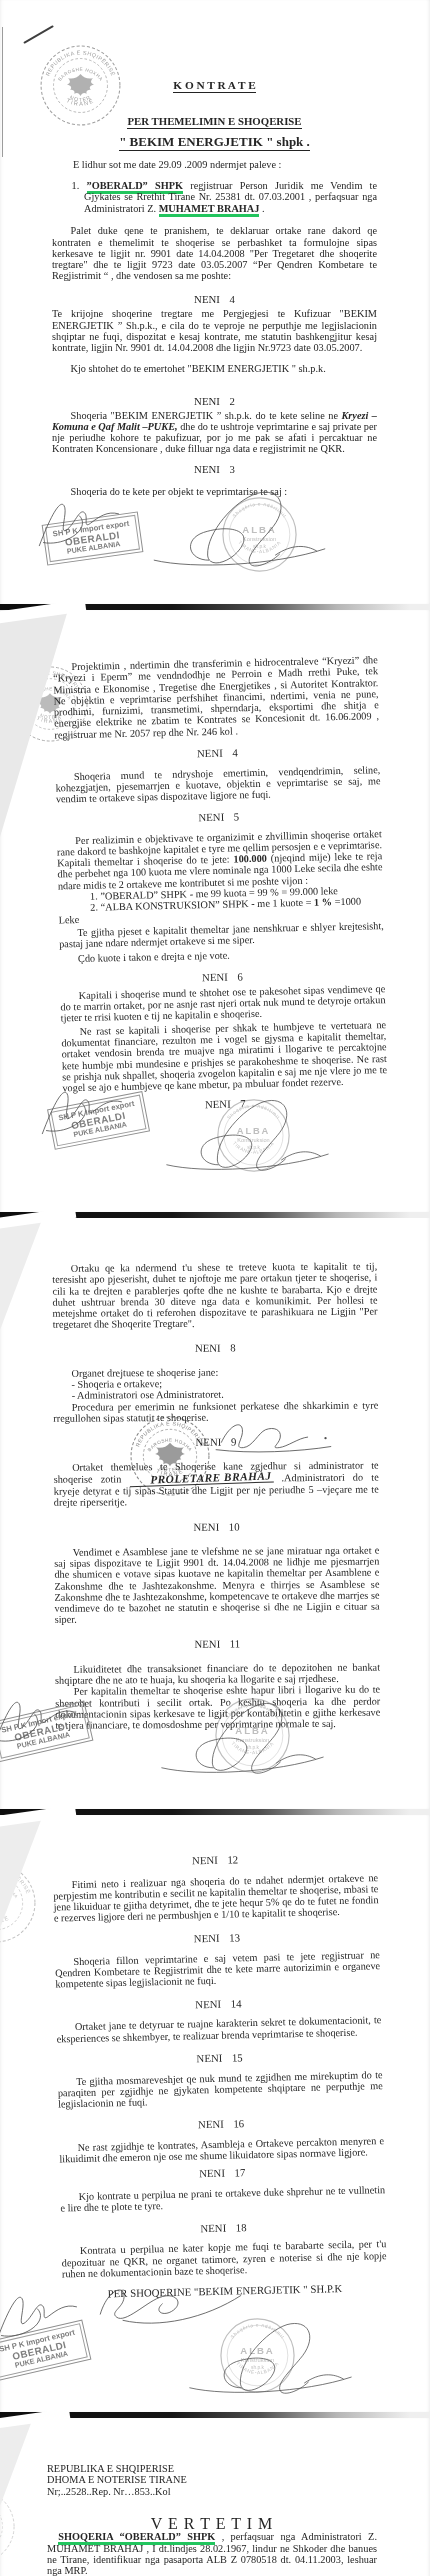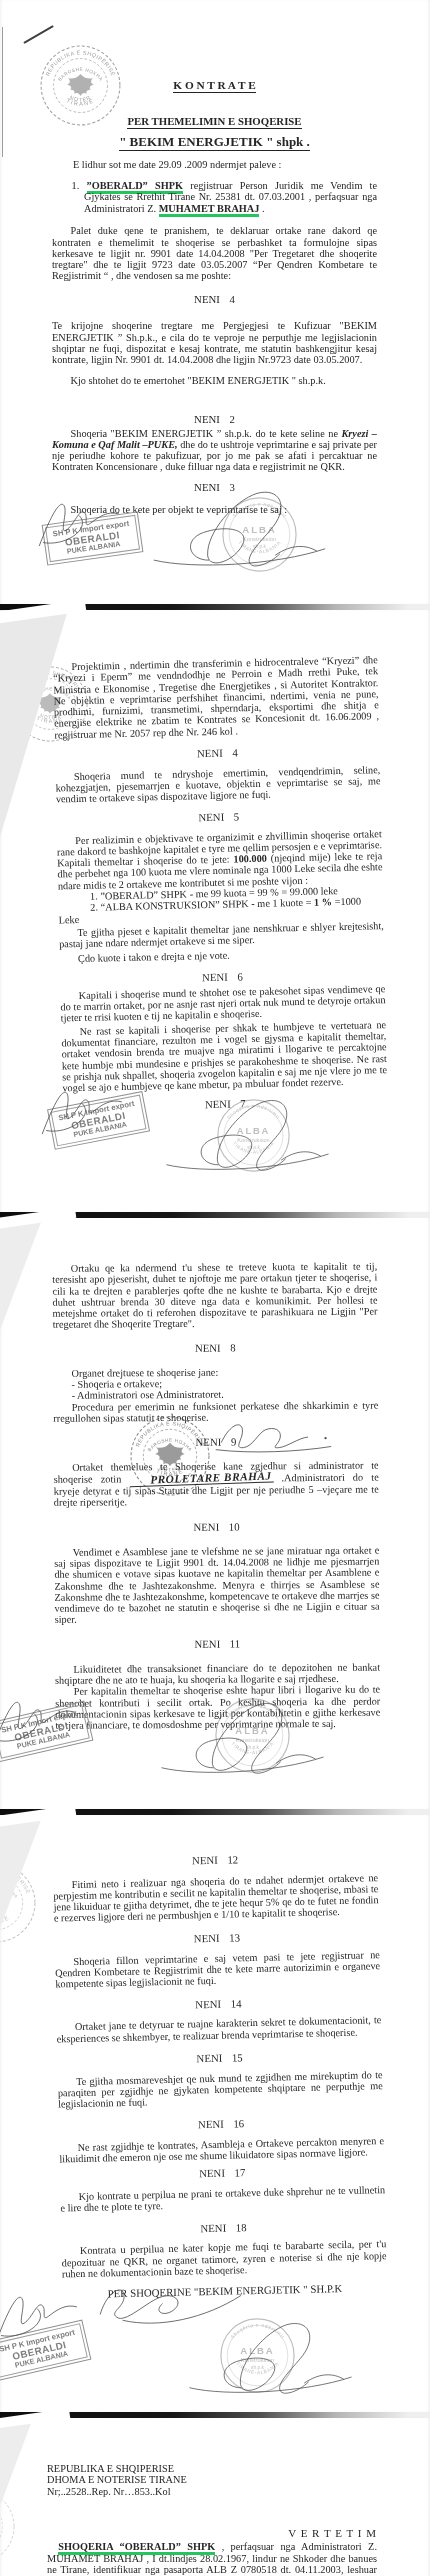--- a/index.html
+++ b/index.html
@@ -75,23 +75,23 @@
     </svg>
 
     <div class="content" style="padding-top:80px;">
       <p class="t1"><span>K O N T R A T E</span></p>
       <p class="t2" style="margin-top:25px;"><span>PER THEMELIMIN E SHOQERISE</span></p>
       <p class="t3" style="margin-top:8.2px;"><span>" BEKIM  ENERGJETIK " shpk .</span></p>
       <p style="margin-top:12.4px;margin-left:21px;"><span>E lidhur sot me date  29.09 .2009  ndermjet paleve :</span></p>
       <p style="margin-top:9.3px;padding-left:32px;text-indent:-12.4px;"><span>1. </span><span class="bu">”OBERALD” SHPK</span><span> regjistruar Person Juridik me Vendim te Gjykates se Rrethit Tirane Nr. 25381 dt. 07.03.2001 , perfaqsuar nga Administratori Z. </span><span class="bu">MUHAMET BRAHAJ</span><span> .</span></p>
       <p class="ind" style="margin-top:11.3px;"><span>Palet duke qene te pranishem, te deklaruar ortake rane dakord qe kontraten e themelimit te shoqerise se perbashket ta formulojne sipas kerkesave te ligjit nr. 9901 date 14.04.2008  "Per Tregetaret dhe shoqerite tregtare" dhe te ligjit 9723 date 03.05.2007 “Per Qendren Kombetare te Regjistrimit “ ,  dhe vendosen sa me poshte:</span></p>
       <p class="neni" style="margin-top:12.4px;">NENI  4</p>
-      <p style="margin-top:15px;"><span>Te krijojne shoqerine tregtare me Pergjegjesi te Kufizuar "BEKIM ENERGJETIK ” Sh.p.k., e cila do te veproje ne perputhje me legjislacionin shqiptar ne fuqi, dispozitat e kesaj kontrate, me statutin bashkengjitur kesaj kontrate, ligjin Nr. 9901 dt. 14.04.2008 dhe ligjin Nr.9723 date 03.05.2007.</span></p>
+      <p style="margin-top:3px;"><span>Te krijojne shoqerine tregtare me Pergjegjesi te Kufizuar "BEKIM ENERGJETIK ” Sh.p.k., e cila do te veproje ne perputhje me legjislacionin shqiptar ne fuqi, dispozitat e kesaj kontrate, me statutin bashkengjitur kesaj kontrate, ligjin Nr. 9901 dt. 14.04.2008 dhe ligjin Nr.9723 date 03.05.2007.</span></p>
       <p class="ind" style="margin-top:9.3px;"><span>Kjo shtohet do te emertohet "BEKIM ENERGJETIK " sh.p.k.</span></p>
-      <p class="neni" style="margin-top:28px;">NENI  2</p>
+      <p class="neni" style="margin-top:22px;">NENI  2</p>
       <p class="ind" style="margin-top:2.1px;"><span>Shoqeria  "BEKIM ENERGJETIK ”  sh.p.k. do te kete seline  ne </span><span class="bi">Kryezi –Komuna e Qaf Malit –PUKE,</span><span>  dhe do te ushtroje veprimtarine e saj private  per nje periudhe kohore te pakufizuar,  por jo me pak se afati i percaktuar ne Kontraten Koncensionare , duke filluar nga data e regjistrimit ne QKR.</span></p>
       <p class="neni" style="margin-top:9.3px;">NENI  3</p>
       <p class="ind" style="margin-top:10.3px;"><span>Shoqeria do te kete per objekt te veprimtarise te saj :</span></p>
     </div>
 
     <svg class="sig" style="left:30px;top:485px;width:103px;height:72px;" viewBox="0 0 200 140">
       <path d="M18,118 C40,60 58,28 66,40 C74,52 56,96 70,88 C86,78 96,44 106,54 C114,62 102,86 118,74 C134,62 150,50 172,56"></path>
       <path d="M26,112 C70,120 120,84 96,60"></path>
     </svg>
     <div class="obe" style="left:44px;top:518px;transform:rotate(-8deg);">
@@ -309,21 +309,21 @@
     <div class="wedge w-sm" style="height:88px;width:33px;"></div>
     <svg class="stamp notary-col" style="left:-61px;top:70px;width:77px;height:77px;opacity:.4" viewBox="0 0 160 160">
       <circle cx="80" cy="80" r="76" fill="none" stroke="currentColor" stroke-width="2" stroke-dasharray="6 4"></circle>
       <circle cx="80" cy="80" r="52" fill="none" stroke="currentColor" stroke-width="1.4" stroke-dasharray="5 4"></circle>
     </svg>
 
     <div class="content" style="padding-top:45px;padding-left:47px;">
       <p><span>REPUBLIKA E SHQIPERISE</span></p>
       <p><span>DHOMA E NOTERISE TIRANE</span></p>
       <p><span>Nr;..2528..Rep. Nr…853..Kol</span></p>
-      <p class="spread" style="margin-top:31px;text-align:right;font-size:11px;"><span>V E R T E T I M</span></p>
+      <p class="spread" style="margin-top:21px;text-align:center;font-size:16px;"><span>V E R T E T I M</span></p>
       <p style="margin-top:2.1px;text-indent:11.3px;"><span class="bu">SHOQERIA “OBERALD” SHPK</span><span> , perfaqsuar nga Administratori  Z. MUHAMET BRAHAJ , I dt.lindjes 28.02.1967, lindur ne Shkoder dhe banues ne Tirane, identifikuar nga pasaporta ALB Z 0780518 dt. 04.11.2003, leshuar nga MRP.</span></p>
 
     </div>
 
   </div>
 
 </div>
 
 
 </body></html>

